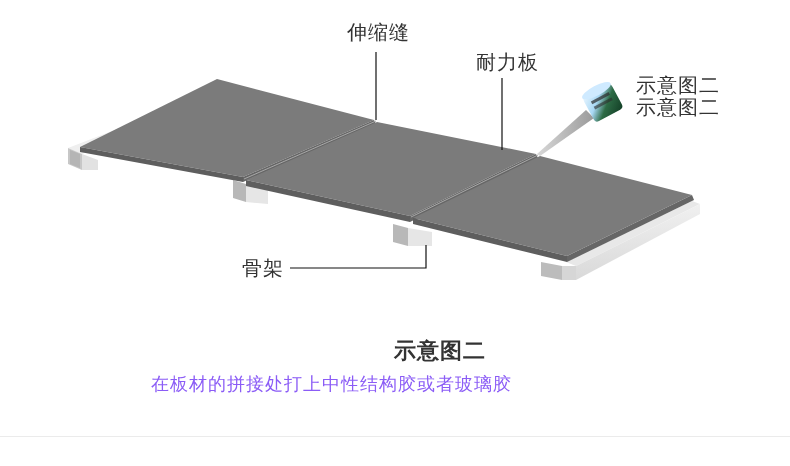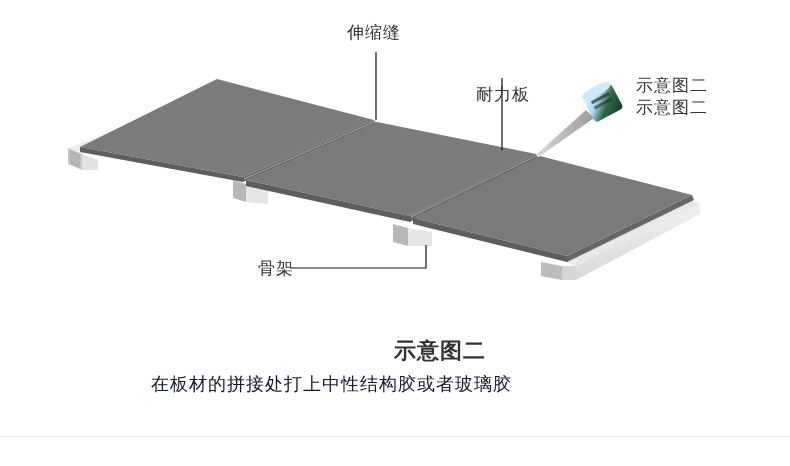--- a/index.html
+++ b/index.html
@@ -1,23 +1,23 @@
 <!DOCTYPE html>
 <html><head>
 <meta charset="utf-8">
 <style>
   html, body { margin: 0; padding: 0; background: #ffffff; }
   body { width: 790px; height: 466px; position: relative; overflow: hidden;
          font-family: "DejaVu Sans", "Liberation Sans", sans-serif; }
   #diagram { position: absolute; left: 0; top: 0; }
-  .label { position: absolute; color: #333333; font-size: 17px; line-height: 20px; white-space: nowrap; letter-spacing: 1px; }
+  .label { position: absolute; color: #333333; font-size: 20px; line-height: 20px; white-space: nowrap; letter-spacing: 1px; }
   .title { position: absolute; left: 0; width: 790px; top: 336px; text-align: center;
            font-size: 22px; font-weight: bold; color: #333333; letter-spacing: 1px; padding-left: 45px; }
   .subtitle { position: absolute; left: 0; width: 663px; top: 372px; text-align: center;
-              font-size: 18px; color: #0f172a; letter-spacing: 1px; }
+              font-size: 18px; color: #8b5cf6; letter-spacing: 1px; }
   .divider { position: absolute; left: 0; top: 436px; width: 790px; height: 1px; background: #ebebeb; }
 </style>
 </head>
 <body>
 
 <svg id="diagram" width="790" height="466" viewBox="0 0 790 466" xmlns="http://www.w3.org/2000/svg">
   <defs>
     <linearGradient id="frameGrad" x1="0" y1="0" x2="0" y2="1">
       <stop offset="0" stop-color="#f0f0f0"></stop>
       <stop offset="1" stop-color="#d9d9d9"></stop>
@@ -88,20 +88,20 @@
   </g>
 
   <g stroke="#111111" stroke-width="1.2" fill="none">
     <line x1="376" y1="52" x2="376" y2="120"></line>
     <line x1="502" y1="78" x2="502" y2="150"></line>
     <polyline points="290,268 426,268 426,245"></polyline>
   </g>
 </svg>
 
 <div class="label" style="left:347px; top:22px;">伸缩缝</div>
-<div class="label" style="left:476px; top:52px;margin-top:32px;">耐力板</div>
+<div class="label" style="left:476px; top:52px;">耐力板</div>
 <div class="label" style="left:636px; top:75px;">示意图二</div>
 <div class="label" style="left:636px; top:97px;">示意图二</div>
-<div class="label" style="left:258px; top:258px;">骨架</div>
+<div class="label" style="left:242px; top:258px;">骨架</div>
 
 <div class="title">示意图二</div>
 <div class="subtitle">在板材的拼接处打上中性结构胶或者玻璃胶</div>
 <div class="divider"></div>
 
 </body></html>

